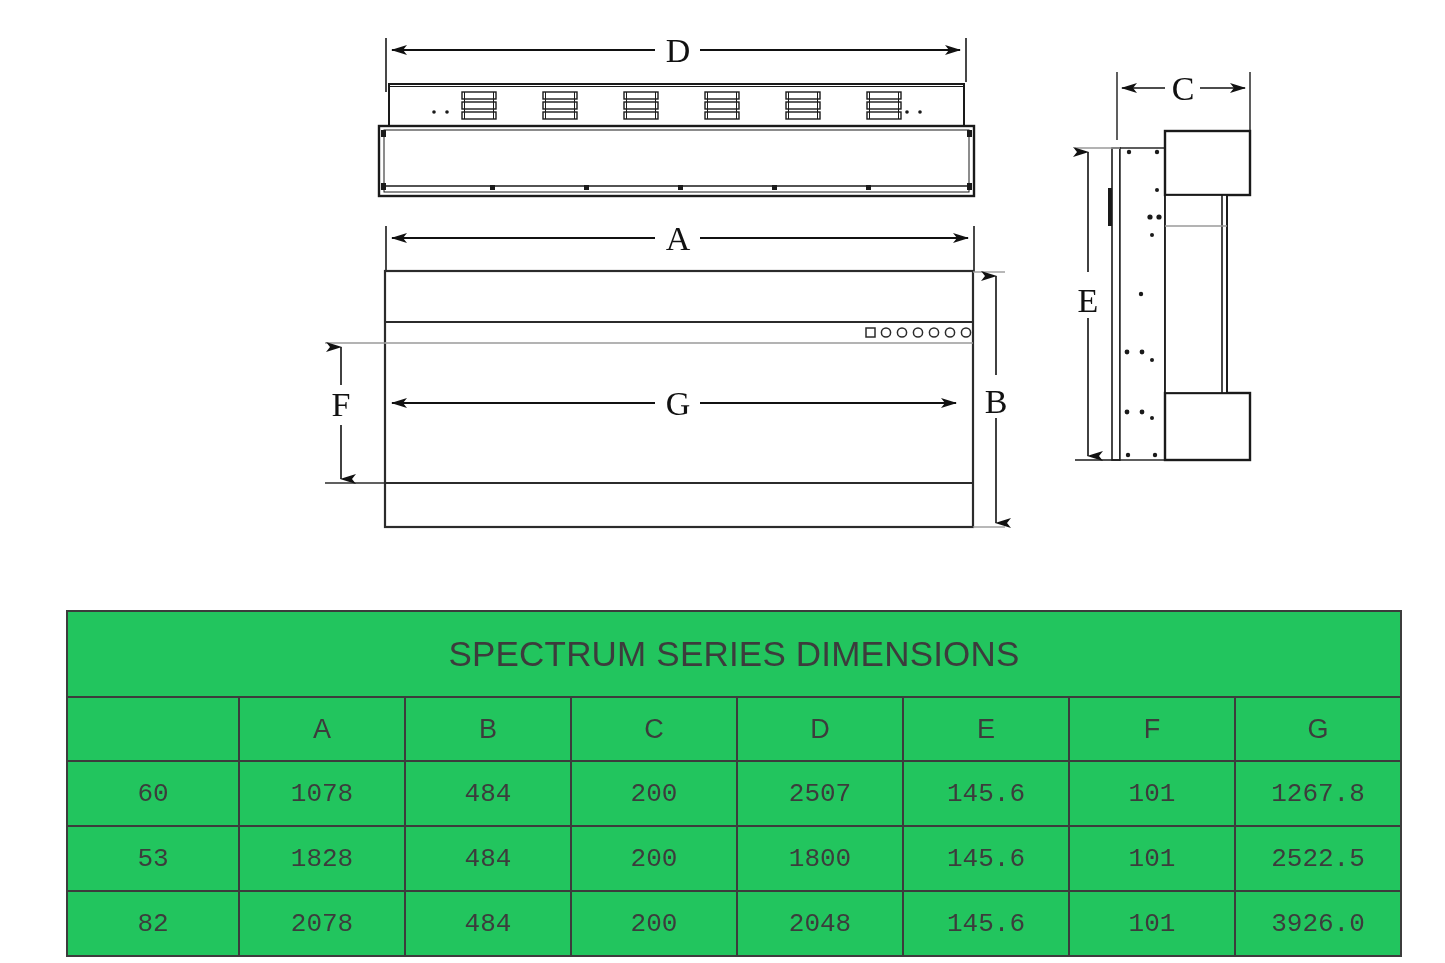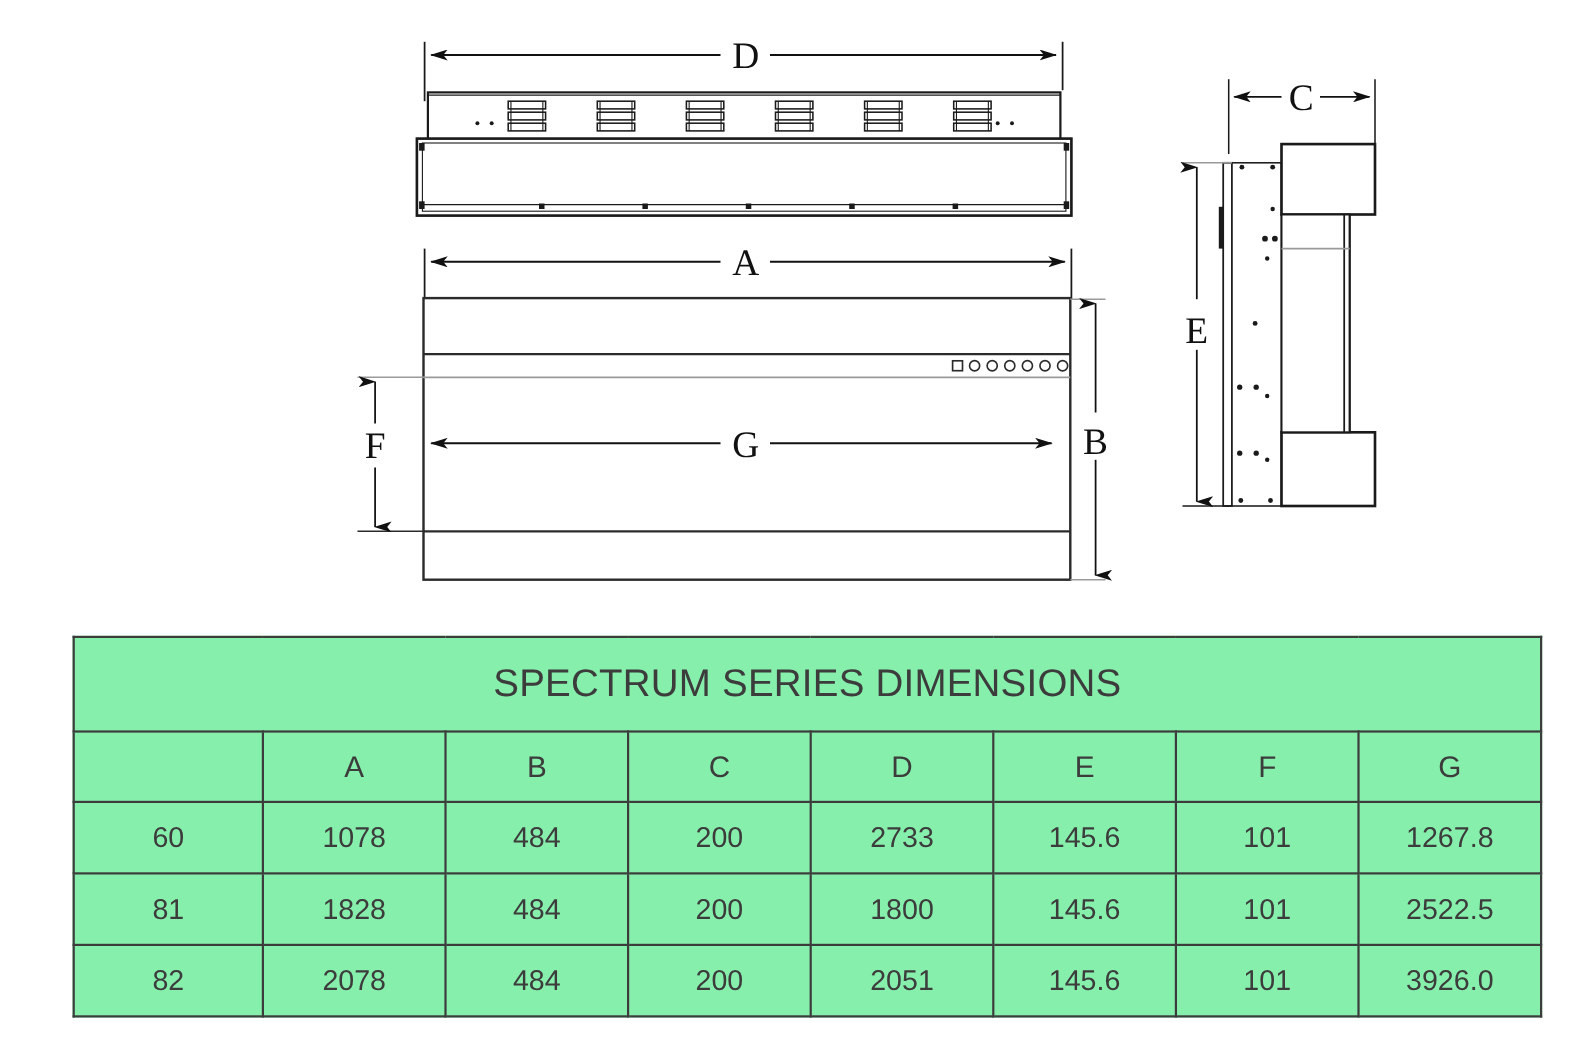--- a/index.html
+++ b/index.html
@@ -40,21 +40,22 @@
   .dim-table-wrap {
     position: absolute;
     left: 66px;
     top: 578px;
     width: 1333px;
   }
   table.dim-table {
     border-collapse: collapse;
     width: 1333px;
     table-layout: fixed;
-    background: #86efac;
+    background: #22c55e;
+    margin-top: 32px;
   }
   table.dim-table td, table.dim-table th {
     border: 2px solid #3c3c3c;
     text-align: center;
     vertical-align: middle;
     color: #3c3c3c;
     font-weight: normal;
     padding: 0;
   }
   .title-cell {
@@ -66,20 +67,21 @@
   }
   .hdr-cell {
     height: 62px;
     font-size: 27px;
     color: #3c3c3c;
   }
   .data-cell {
     height: 63px;
     font-size: 26px;
     color: #3c3c3c;
+    font-family: Liberation Mono, monospace;
   }
   .col-label { width: 172px; }
   .col-dim   { width: 166px; }
 </style>
 </head>
 <body>
 
 <div id="page-root">
 
   <div class="drawing-area">
@@ -294,41 +296,41 @@
           <td class="hdr-cell">D</td>
           <td class="hdr-cell">E</td>
           <td class="hdr-cell">F</td>
           <td class="hdr-cell">G</td>
         </tr>
         <tr>
           <td class="data-cell">60</td>
           <td class="data-cell">1078</td>
           <td class="data-cell">484</td>
           <td class="data-cell">200</td>
-          <td class="data-cell">2733</td>
+          <td class="data-cell">2507</td>
           <td class="data-cell">145.6</td>
           <td class="data-cell">101</td>
           <td class="data-cell">1267.8</td>
         </tr>
         <tr>
-          <td class="data-cell">81</td>
+          <td class="data-cell">53</td>
           <td class="data-cell">1828</td>
           <td class="data-cell">484</td>
           <td class="data-cell">200</td>
           <td class="data-cell">1800</td>
           <td class="data-cell">145.6</td>
           <td class="data-cell">101</td>
           <td class="data-cell">2522.5</td>
         </tr>
         <tr>
           <td class="data-cell">82</td>
           <td class="data-cell">2078</td>
           <td class="data-cell">484</td>
           <td class="data-cell">200</td>
-          <td class="data-cell">2051</td>
+          <td class="data-cell">2048</td>
           <td class="data-cell">145.6</td>
           <td class="data-cell">101</td>
           <td class="data-cell">3926.0</td>
         </tr>
       </tbody>
     </table>
   </div>
 
 </div>
 

